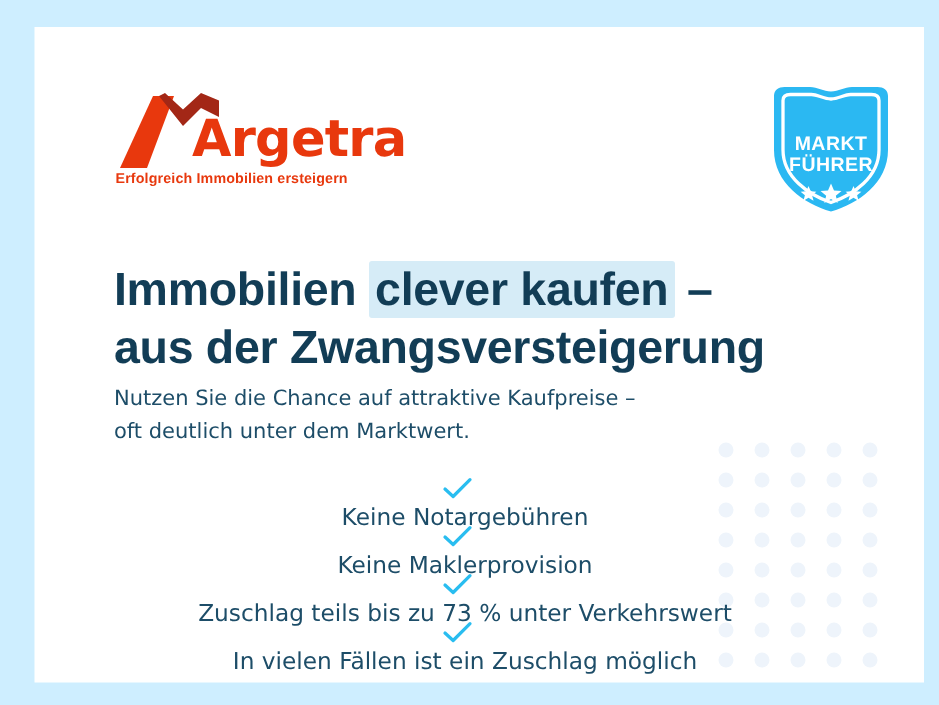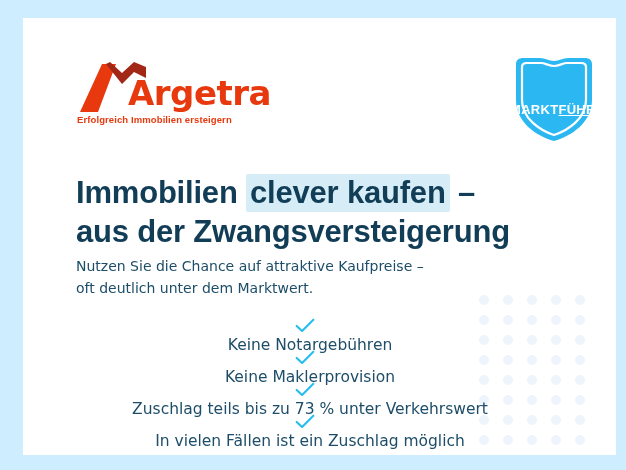--- a/index.html
+++ b/index.html
@@ -99,24 +99,25 @@
   .badge {
     position: absolute;
     left: 487px;
     top: 36px;
     width: 88px;
     height: 90px;
   }
   .badge-text-wrap {
     position: absolute;
     left: 0;
-    top: 0;
+    top: 13px;
     width: 88px;
     height: 90px;
     display: flex;
+    flex-direction: column;
     align-items: center;
     justify-content: flex-start;
     padding-top: 22px;
     box-sizing: border-box;
     pointer-events: none;
   }
   .badge-line1 {
     color: #ffffff;
     font-size: 13px;
     font-weight: bold;
@@ -124,21 +125,20 @@
     line-height: 1.05;
     font-family: "Liberation Sans", sans-serif;
   }
   .badge-line2 {
     color: #ffffff;
     font-size: 13px;
     font-weight: bold;
     letter-spacing: 0.3px;
     line-height: 1.05;
     font-family: "Liberation Sans", sans-serif;
-    text-decoration: underline;
   }
   .badge-stars {
     margin-top: 5px;
     display: flex;
     align-items: center;
     gap: 1px;
   }
 
   
   .headline {

